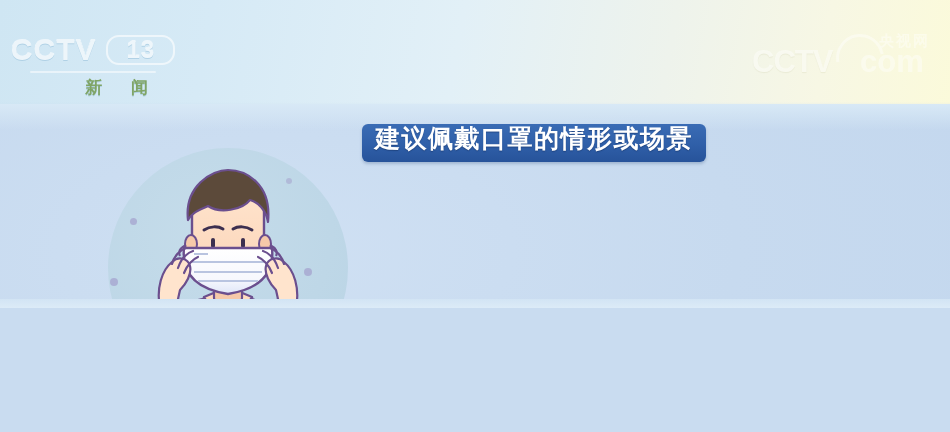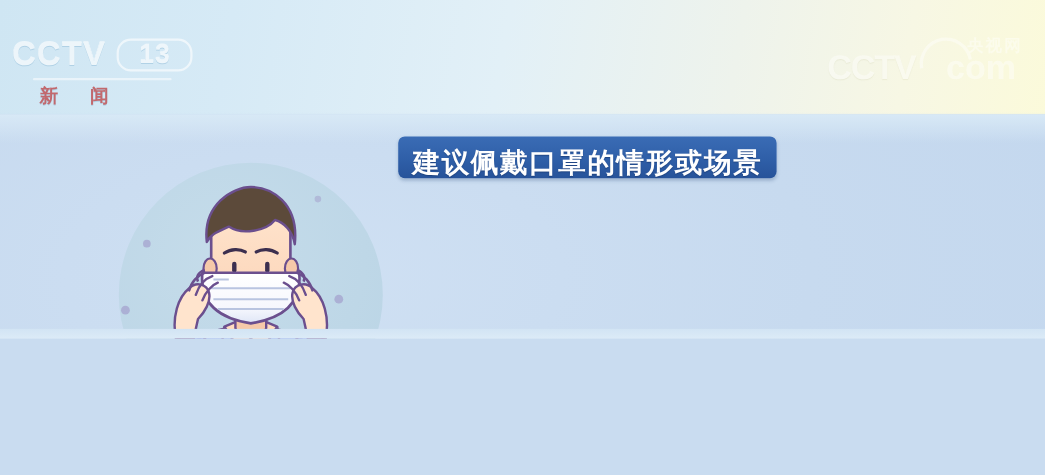--- a/index.html
+++ b/index.html
@@ -53,21 +53,21 @@
     box-shadow:0 0 2px #a9cde3;
   }
   .cctv13 .num13{
     border:2px solid #ffffff;border-radius:13px;padding:0 18px;
     font-size:24px;line-height:26px;
   }
   .cctv13 .hr{
     height:2px;background:#ffffff;opacity:.85;margin:1px 4px 3px 4px;border-radius:2px;
   }
   .cctv13 .row2{
-    text-align:left;font-size:17px;letter-spacing:12px;color:#b91c1c;
+    text-align:right;font-size:17px;letter-spacing:12px;color:#4d7c0f;
     text-shadow:0 1px 0 #9dc4dd;padding-left:10px;font-weight:bold;
   }
 
   
   .cctvcom{
     position:absolute;right:18px;top:30px;width:180px;height:52px;
     opacity:.45;user-select:none;color:#ffffff;
   }
   .cctvcom .cc-main{
     position:absolute;left:0;bottom:2px;
@@ -104,21 +104,21 @@
   .dot.d2{left:2px;top:130px;width:8px;height:8px;}
   .dot.d3{left:196px;top:120px;width:8px;height:8px;}
   .dot.d4{left:178px;top:30px;width:6px;height:6px;opacity:.4;}
   .dot.blue{left:214px;top:14px;width:11px;height:11px;background:#2f5fa8;opacity:.85;}
 
   .person{position:absolute;left:0;top:0;width:240px;height:240px;}
 
   
   .title-banner{
     position:absolute;left:362px;top:124px;height:38px;
-    padding:0 13px;display:flex;align-items:flex-end;
+    padding:0 13px;display:flex;align-items:flex-start;
     border-radius:6px;
     background:linear-gradient(180deg,#3a6cb5 0%, #2f5fa8 55%, #27539a 100%);
     box-shadow:0 2px 3px rgba(40,70,120,.25);
   }
   .title-banner .tt{
     color:#ffffff;font-size:25px;font-weight:bold;letter-spacing:1.5px;
     line-height:28px;white-space:nowrap;
     text-shadow:0 1px 1px rgba(20,50,100,.55);
     font-family:"Liberation Sans","DejaVu Sans",sans-serif;
   }

